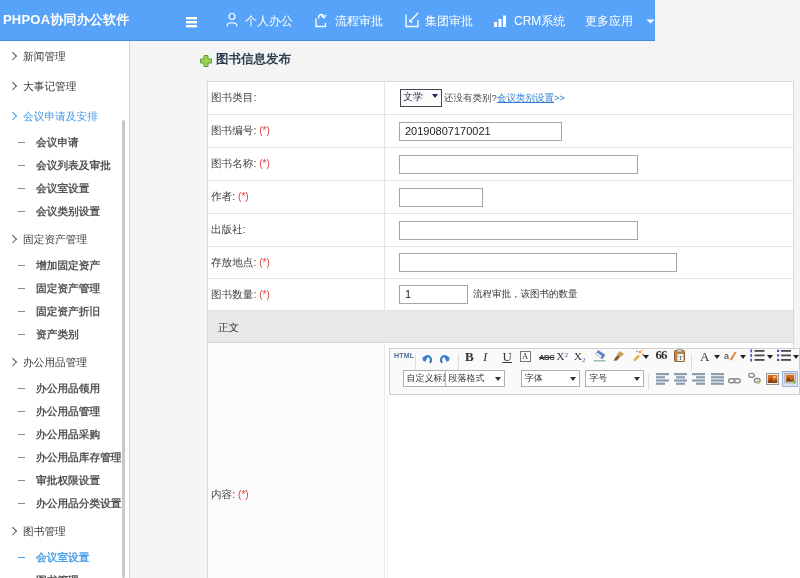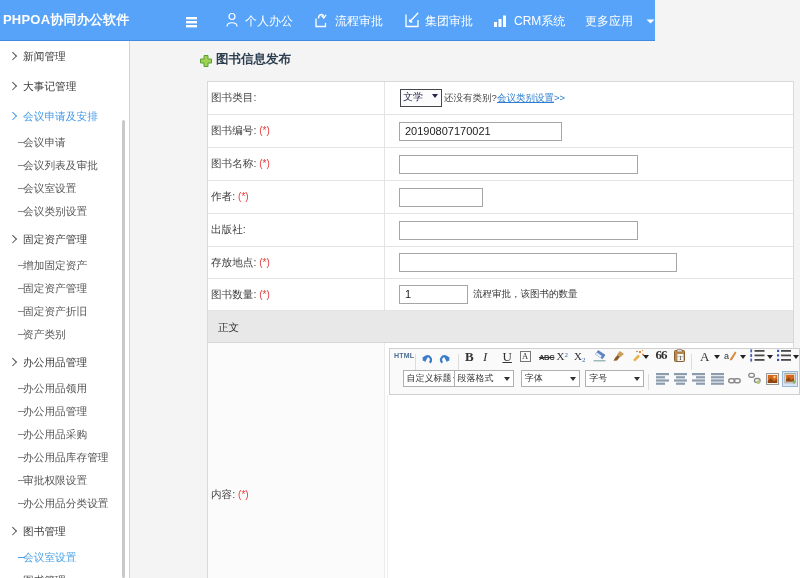--- a/index.html
+++ b/index.html
@@ -13,21 +13,21 @@
 .nav-ico { position:absolute; top:0; height:36px; }
 
 
 #sidebar { position:absolute; left:0; top:41px; width:130px; height:537px; background:#fff; border-right:1px solid #d2d2d2; z-index:4; }
 #menu { padding-top:0; }
 .m-top { height:30px; line-height:30px; font-size:10.7px; color:#3c3c3c; padding-left:23px; position:relative; white-space:nowrap; }
 .m-top .chev { position:absolute; left:9.5px; top:11.5px; width:5.5px; height:5.5px; border-top:1.3px solid #4f4f4f; border-right:1.3px solid #4f4f4f; transform:rotate(45deg); }
 .m-top.blue { color:#3e97ea; }
 .m-top.blue .chev { border-color:#3e97ea; }
 .m-sub { margin-bottom:1px; }
-.m-sub li { list-style:none; height:23px; line-height:23px; font-size:10.7px; color:#555; padding-left:23px; position:relative; white-space:nowrap; }
+.m-sub li { list-style:none; height:23px; line-height:23px; font-size:10.7px; color:#555; padding-left:36px; position:relative; white-space:nowrap;font-weight:bold; }
 .m-sub li:before { content:""; position:absolute; left:18px; top:11px; width:7px; height:1px; background:#8a8a8a; }
 .m-sub li.blue { color:#4aa0e8; }
 .m-sub li.blue:before { background:#4aa0e8; }
 #sbthumb { position:absolute; left:122px; top:79px; width:3px; height:458px; background:#c9c9c9; border-radius:2px; }
 
 
 #main { position:absolute; left:131px; top:41px; width:669px; height:436px; background:#f4f4f4; }
 #title { position:absolute; left:69px; top:11px; height:26px; }
 #title .plus { position:absolute; left:0; top:2.5px; }
 #title .txt { position:absolute; left:16px; top:0; font-size:12.5px; font-weight:bold; color:#2c3e50; white-space:nowrap; line-height:15px; }
@@ -284,21 +284,21 @@
               <rect x="0" y="5.3" width="2.2" height="2.2" fill="#3a55b0"></rect>
               <rect x="0" y="9.8" width="2.2" height="2.2" fill="#3a55b0"></rect>
               <rect x="4" y="1" width="10" height="1.8" fill="#4a4a4a"></rect>
               <rect x="4" y="5.5" width="10" height="1.8" fill="#4a4a4a"></rect>
               <rect x="4" y="10" width="10" height="1.8" fill="#4a4a4a"></rect>
             </svg>
           <span class="tbtn-arr" style="left:403px;top:6.5px"></span>
         </div>
         <div id="tb2">
           <div class="tdrop" style="left:13px;width:60.5px;">自定义标题<span class="da"></span></div>
-          <div class="tdrop" style="left:64px;width:60.5px;">段落格式<span class="da"></span></div>
+          <div class="tdrop" style="left:55px;width:60.5px;">段落格式<span class="da"></span></div>
           <div class="tdrop" style="left:131.2px;width:59px;">字体<span class="da"></span></div>
           <div class="tdrop" style="left:195.8px;width:58.5px;">字号<span class="da"></span></div>
           <span class="tsep" style="left:258.2px"></span>
           <svg class="alico" style="left:266.1px" width="13" height="12" viewBox="0 0 13 12">
               <g fill="#8c9cae">
                 <rect x="0" y="0" width="13" height="2.2"></rect>
                 <rect x="0" y="3.2" width="9" height="2.2"></rect>
                 <rect x="0" y="6.4" width="13" height="2.2"></rect>
                 <rect x="0" y="9.6" width="9" height="2.2"></rect>
               </g>

